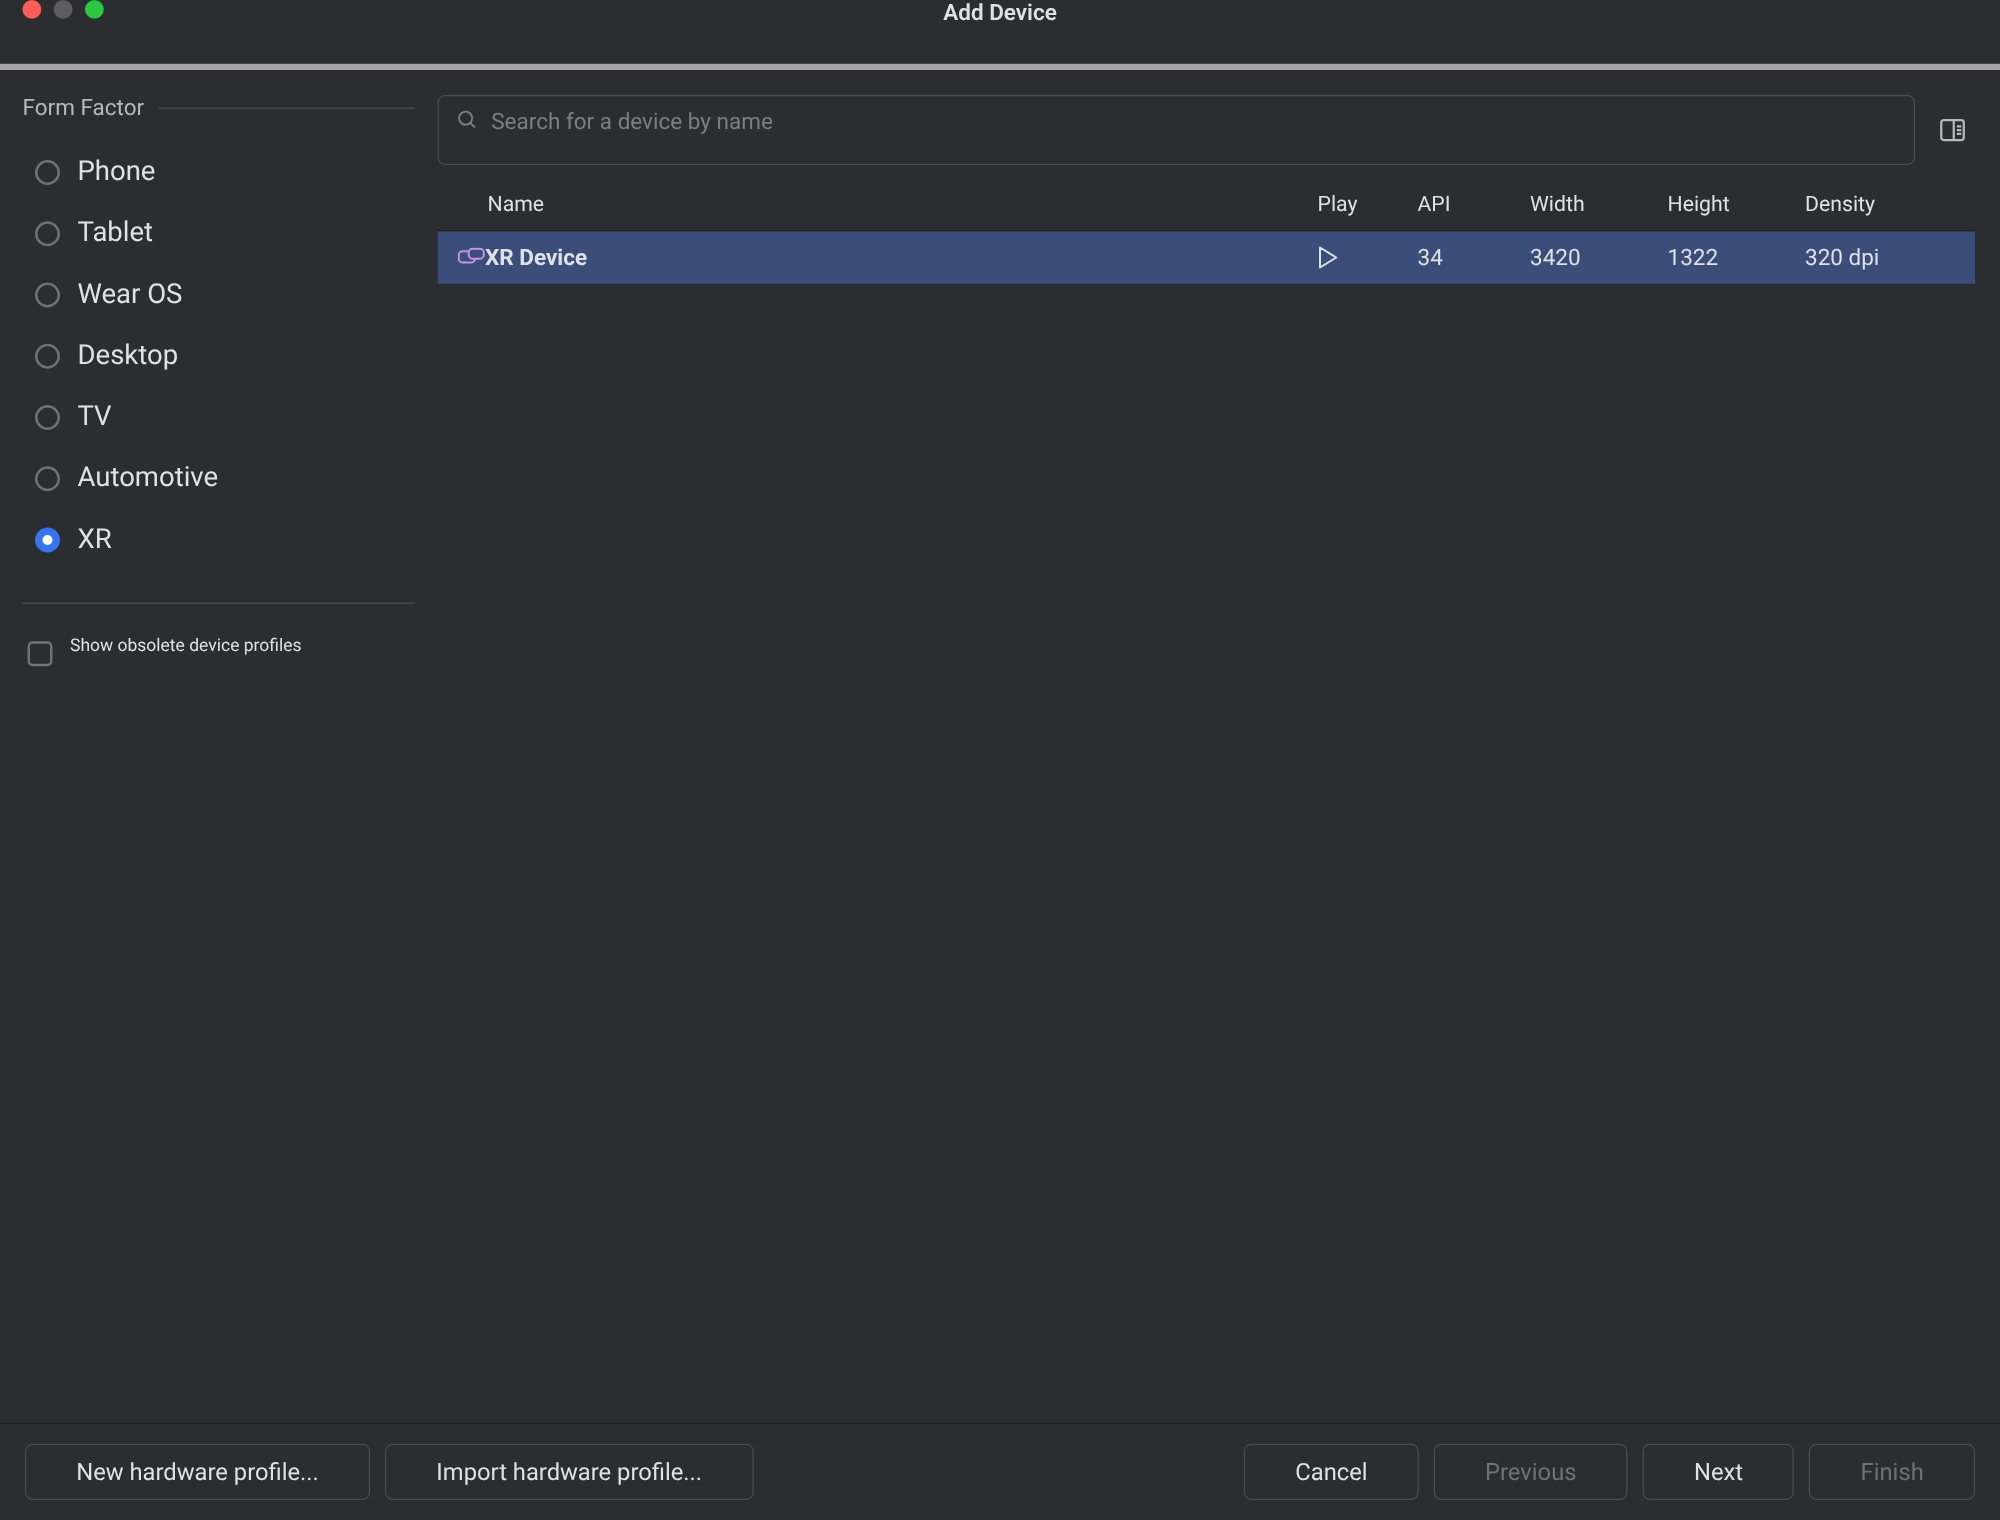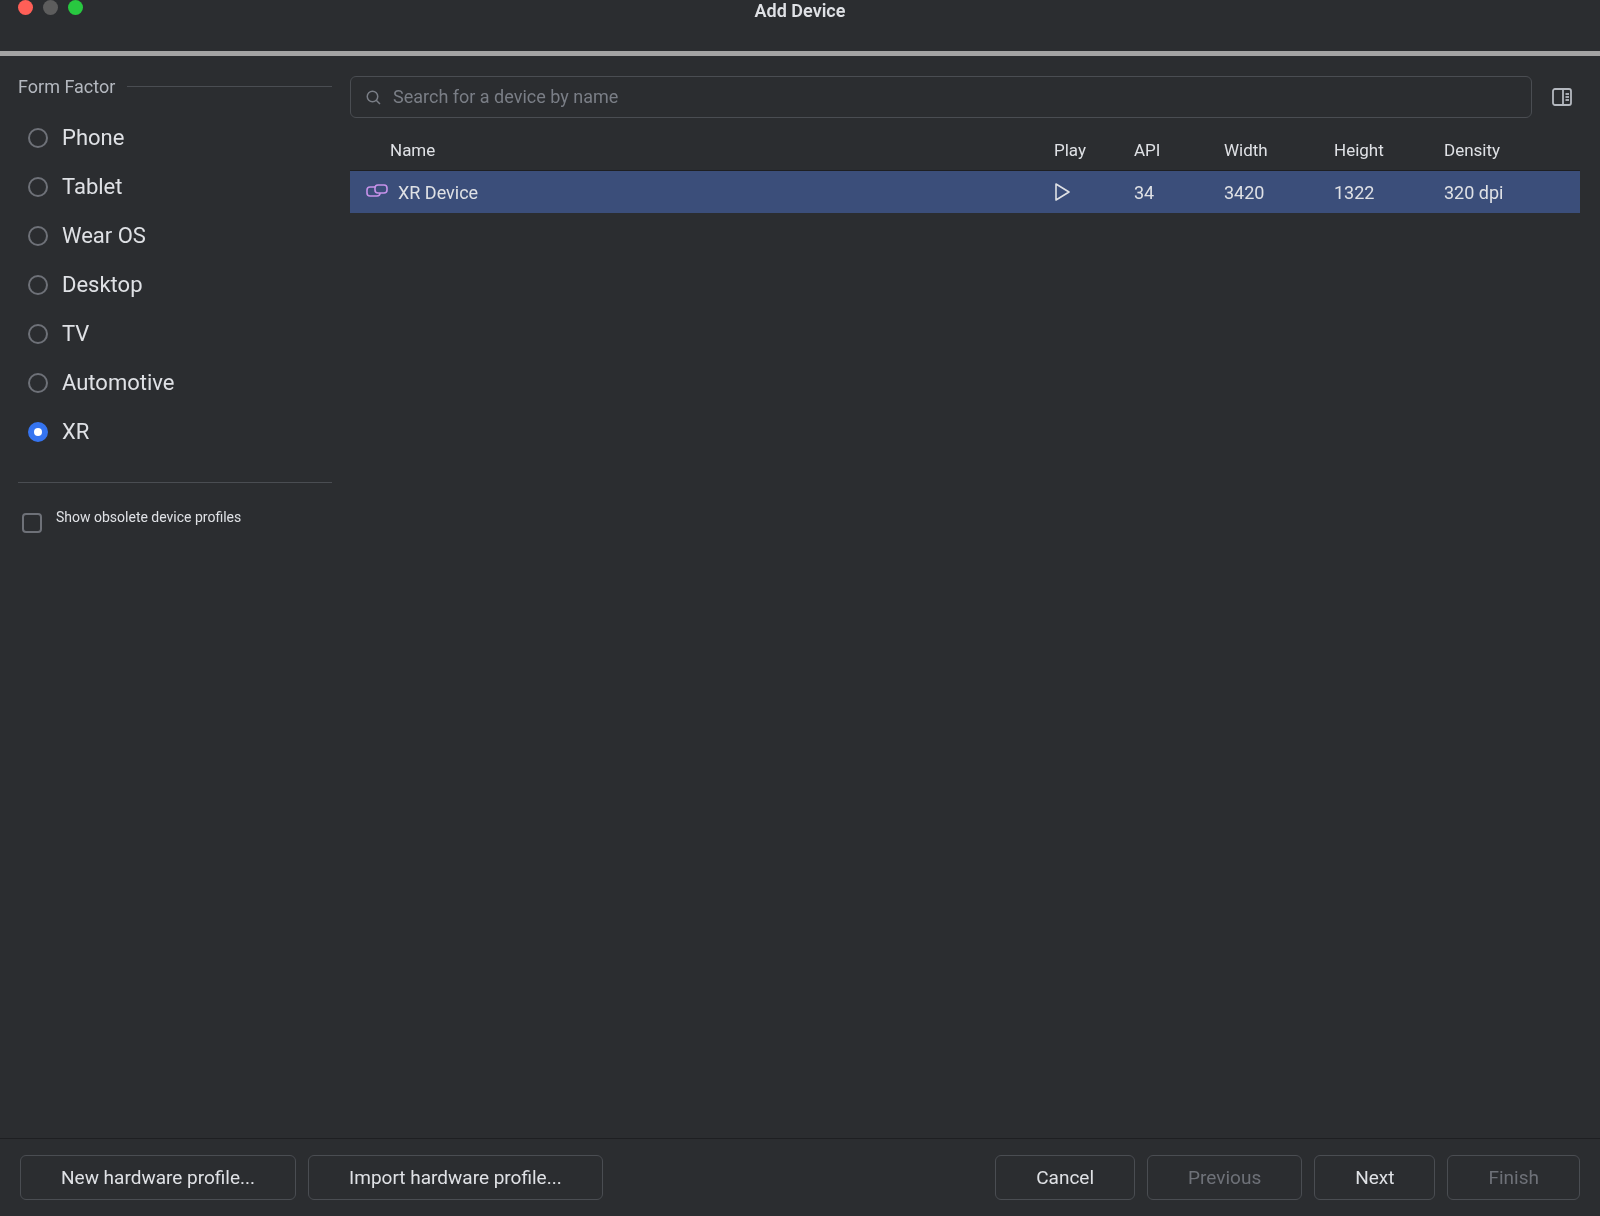--- a/index.html
+++ b/index.html
@@ -138,27 +138,27 @@
     }
     .search-row {
       display: flex;
       gap: 12px;
       margin-bottom: 12px;
       align-items: center;
     }
     .search-box {
       flex: 1;
       display: flex;
-      align-items: flex-end;
+      align-items: flex-start;
       gap: 10px;
       background: #2b2d30;
       border: 1px solid #4a4d52;
       border-radius: 6px;
       padding: 10px 14px;
-      height: 42px;
+      height: 56px;
     }
     .search-input {
       flex: 1;
       background: transparent;
       border: none;
       outline: none;
       color: #dfe1e5;
       font-size: 18px;
     }
     .search-input::placeholder {
@@ -196,21 +196,21 @@
       font-size: 18px;
       height: 42px;
     }
     .table-row.selected {
       background: #3b4e7a;
     }
     .row-name {
       flex: 1;
       display: flex;
       align-items: center;
-      gap: 10px;
+      font-weight: bold;
     }
     .row-icon {
       width: 22px;
       height: 18px;
       display: inline-flex;
       align-items: center;
       justify-content: center;
     }
     .row-play { width: 80px; display:flex; align-items:center; }
     .row-api { width: 90px; }

